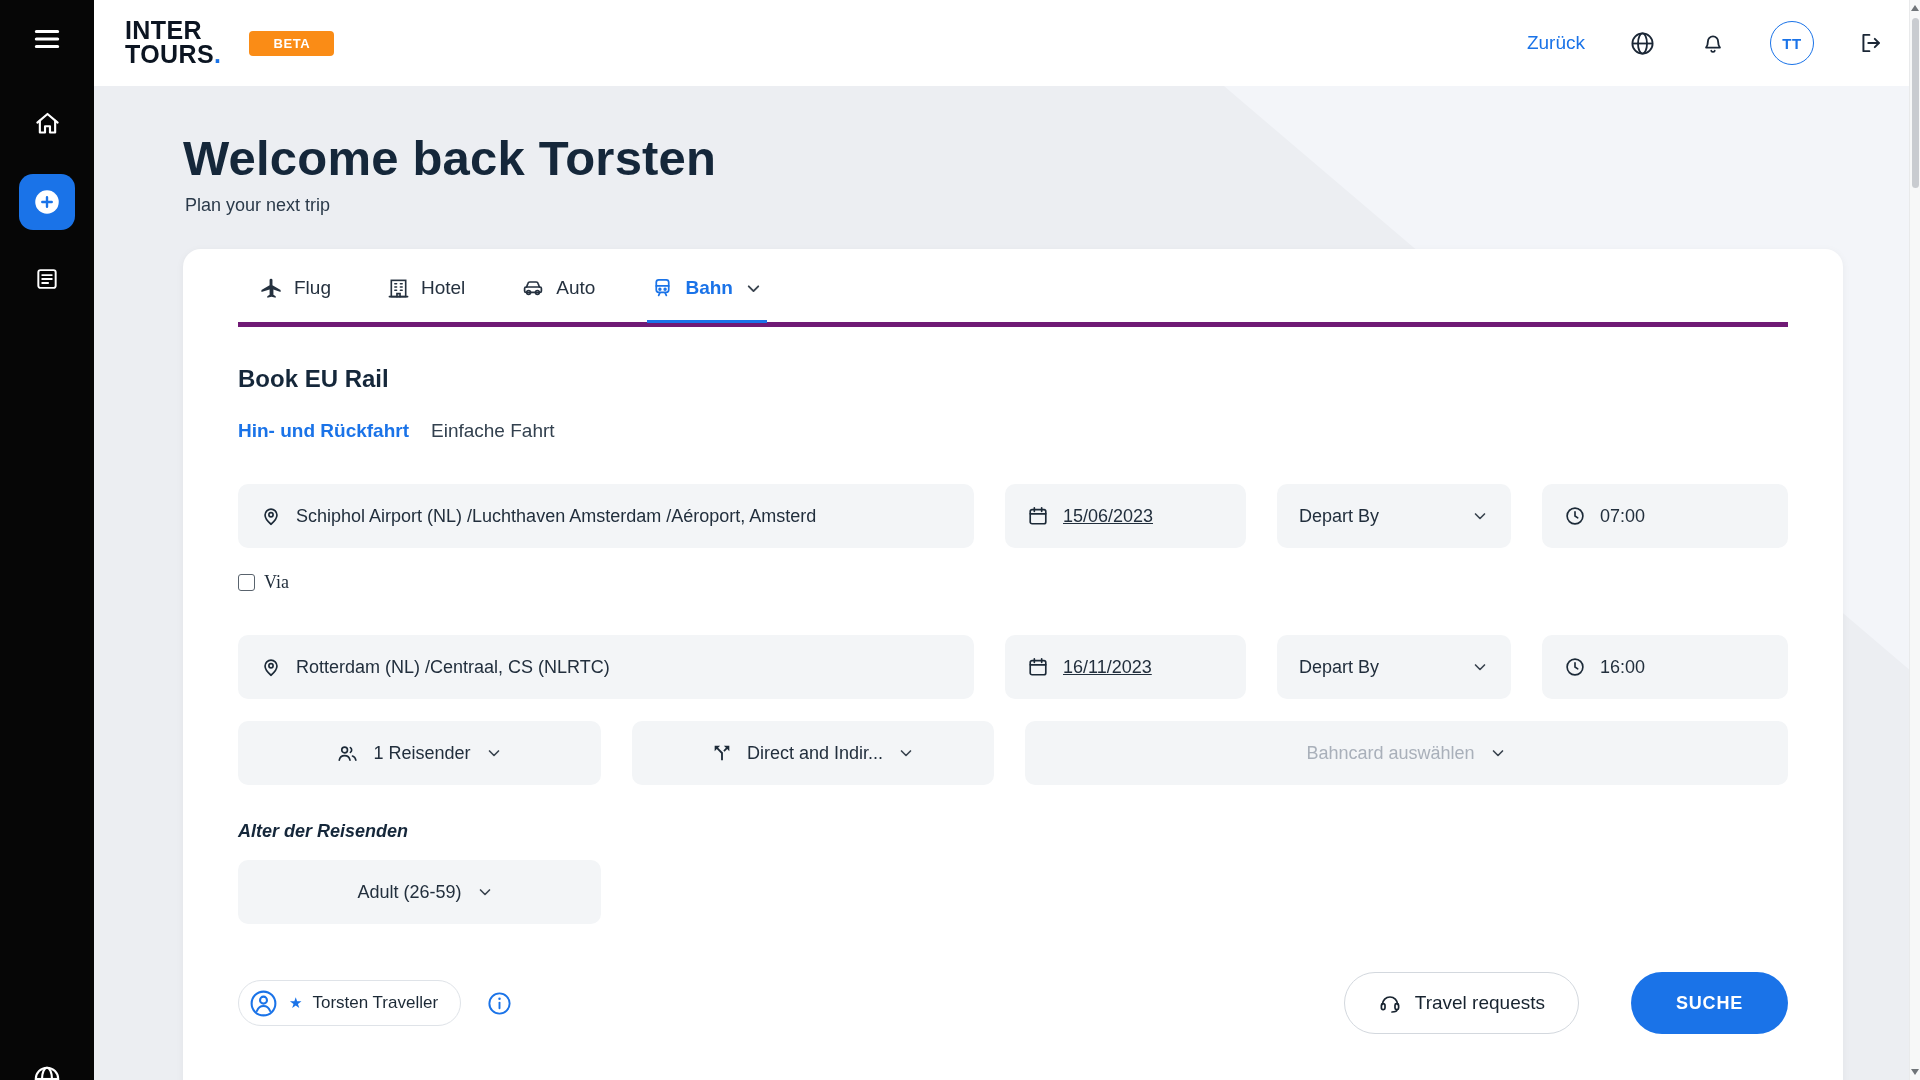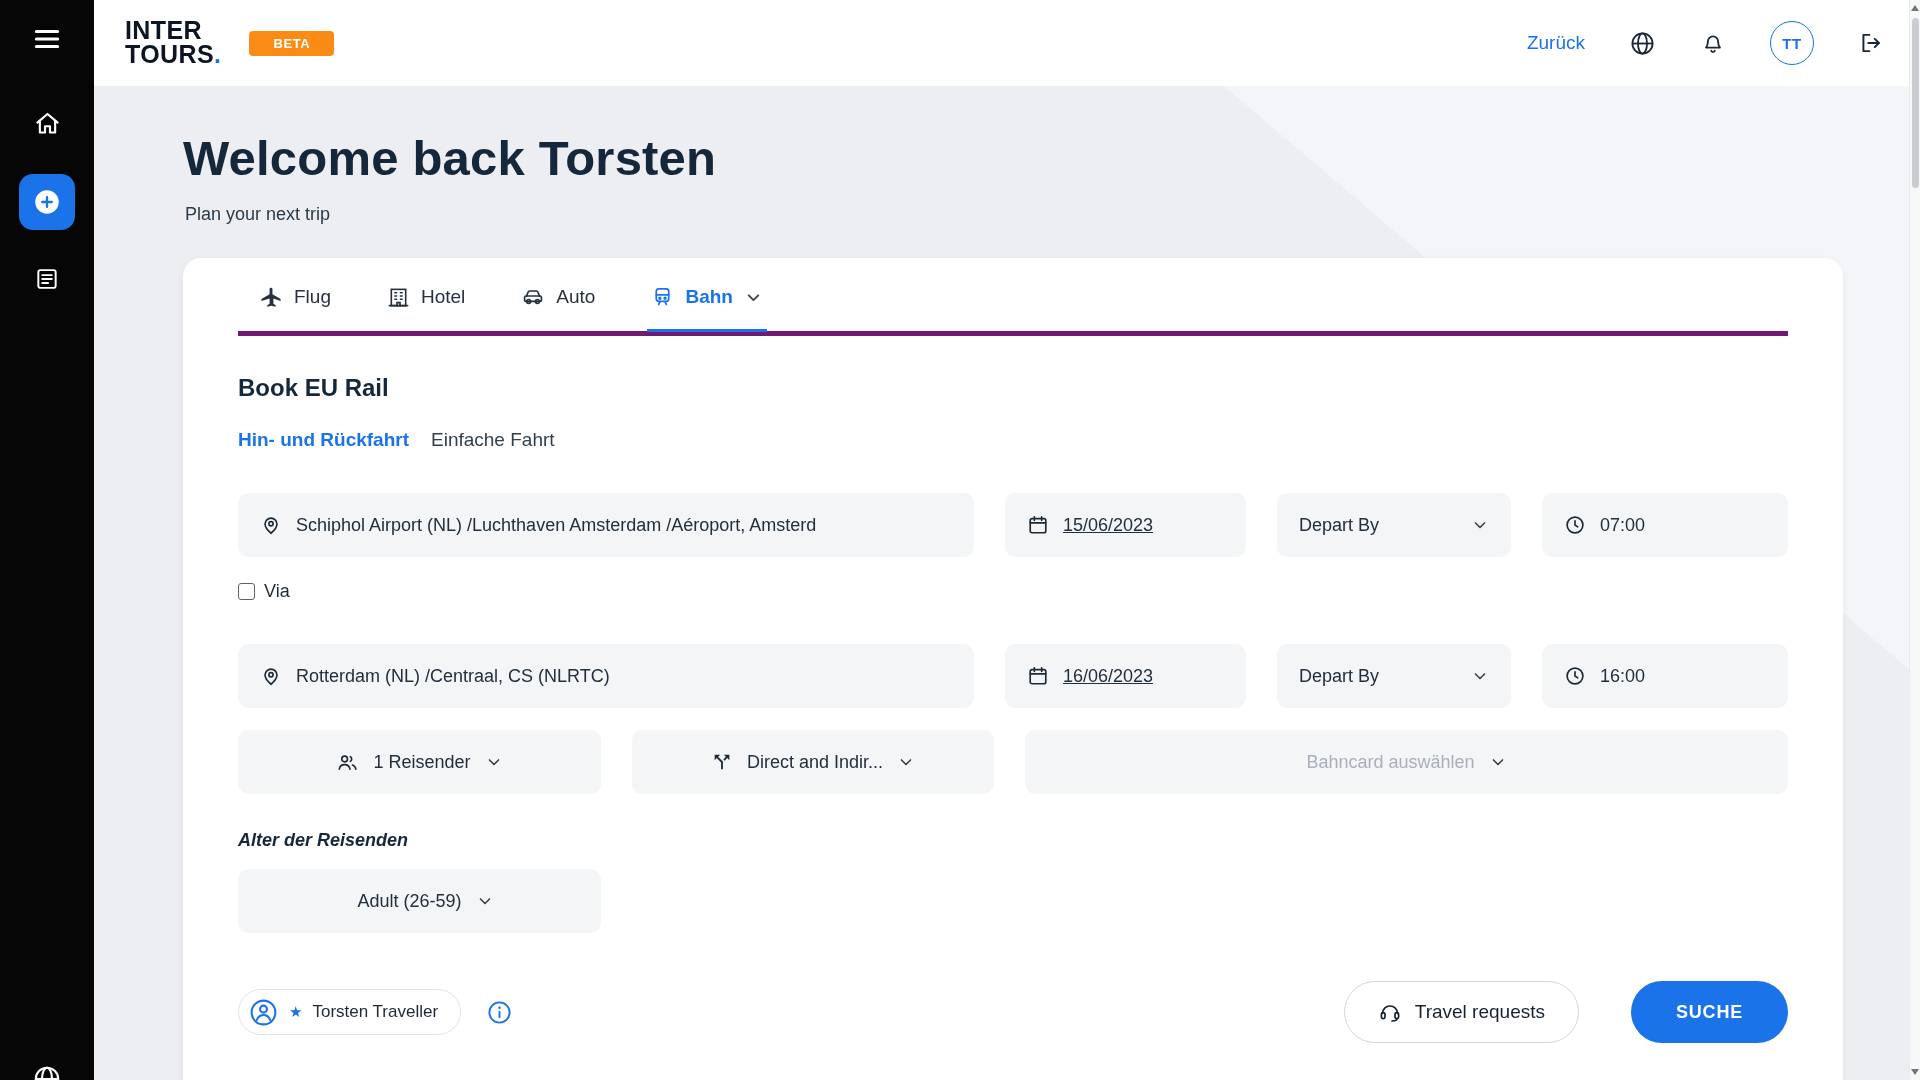--- a/index.html
+++ b/index.html
@@ -36,21 +36,21 @@
   .back-link{color:var(--accent);font-size:19px;text-decoration:none;cursor:pointer;}
   .hicon{color:#1b2736;}
   .avatar{width:44px;height:44px;border-radius:50%;border:1.5px solid var(--accent);color:var(--accent);display:flex;align-items:center;justify-content:center;font-weight:bold;font-size:15px;letter-spacing:0.5px;background:#fff;cursor:pointer;}
 
   
   .content{flex:1;position:relative;overflow:hidden;padding:0 0 0 89px;background:#eceef2;}
   .content::before{content:"";position:absolute;top:0;right:0;width:1200px;height:760px;
     background:#f3f5f9;clip-path:polygon(42% 0,100% 0,100% 78%);pointer-events:none;}
   .content > *{position:relative;}
   .page-title{margin:44px 0 0;font-size:49px;font-weight:bold;color:var(--heading);letter-spacing:0.2px;}
-  .page-subtitle{margin:18px 0 0 2px;font-size:18px;color:#2b3a4a;}
+  .page-subtitle{margin:9px 0 0 2px;font-size:18px;color:#2b3a4a;}
 
   .card{margin-top:33px;width:1660px;min-height:870px;background:#fff;border-radius:18px;
     padding:0 55px 60px;box-shadow:0 2px 8px rgba(16,24,40,.05);}
 
   
   .tabs{display:flex;gap:48px;padding:27px 18px 0;border-bottom:5px solid #701a75;}
   .tab{display:flex;align-items:center;gap:11px;background:none;border:none;padding:0 4px 20px;
     font-family:inherit;font-size:19px;color:#25313f;cursor:pointer;border-bottom:3px solid transparent;margin-bottom:-1px;}
   .tab .ticon{color:#25313f;}
   .tab.active{color:var(--accent);font-weight:bold;border-bottom-color:var(--accent);}
@@ -74,21 +74,21 @@
   .f-time{width:246px;flex-shrink:0;}
   .f-sel{justify-content:center;}
   .fleft{display:flex;align-items:center;gap:14px;min-width:0;}
   .chev{color:#3a444f;flex-shrink:0;}
   .placeholder{color:#a9b0ba;}
   .w-trav{width:363px;flex-shrink:0;}
   .w-conn{width:362px;flex-shrink:0;}
   .w-bahncard{flex:1;}
   .row3{margin-top:30px;}
 
-  .via-row{margin-top:24px;display:flex;align-items:center;gap:9px;}
+  .via-row{margin-top:24px;display:flex;align-items:center;gap:9px;font-family:Liberation Serif, serif;}
   .checkbox{width:17px;height:17px;border:1.6px solid #59636d;border-radius:3px;background:#fff;cursor:pointer;flex-shrink:0;}
   .via-label{font-size:18px;color:#1e2b39;}
 
   .age-label{margin:36px 0 8px;font-size:18px;font-weight:bold;color:var(--heading);font-style:italic;}
   .age-select{margin-top:18px;width:363px;padding-left:34px;}
 
   .card-footer{margin-top:48px;display:flex;align-items:center;}
   .chip{display:flex;align-items:center;gap:10px;height:46px;border:1.5px solid #dfe3e8;border-radius:23px;
     background:#fff;padding:0 22px 0 9px;font-family:inherit;font-size:17px;color:#1c2936;cursor:pointer;}
   .chip .star{color:var(--accent);font-size:15px;}
@@ -278,21 +278,21 @@
                 <path d="M12 21s-6.5-5.3-6.5-10a6.5 6.5 0 0 1 13 0C18.5 15.7 12 21 12 21z"></path>
                 <circle cx="12" cy="10.6" r="2.3"></circle>
               </svg>
             <span class="ftext">Rotterdam (NL) /Centraal, CS (NLRTC)</span>
           </div>
           <div class="field f-date">
             <svg class="ficon" width="22" height="22" viewBox="0 0 24 24" fill="none" stroke="currentColor" stroke-width="1.8" stroke-linecap="round">
                 <rect x="3.5" y="5" width="17" height="15.5" rx="2"></rect>
                 <path d="M3.5 9.6h17M8 3v4M16 3v4"></path>
               </svg>
-            <span class="ftext">16/06/2023</span>
+            <span class="ftext">16/11/2023</span>
           </div>
           <div class="field f-dep">
             <span class="ftext">Depart By</span>
             <svg class="chev" width="18" height="18" viewBox="0 0 24 24" fill="none" stroke="currentColor" stroke-width="2.2" stroke-linecap="round" stroke-linejoin="round">
                 <path d="M6 9.3l6 6 6-6"></path>
               </svg>
           </div>
           <div class="field f-time">
             <svg class="ficon" width="22" height="22" viewBox="0 0 24 24" fill="none" stroke="currentColor" stroke-width="1.8" stroke-linecap="round">
                 <circle cx="12" cy="12" r="8.6"></circle>

